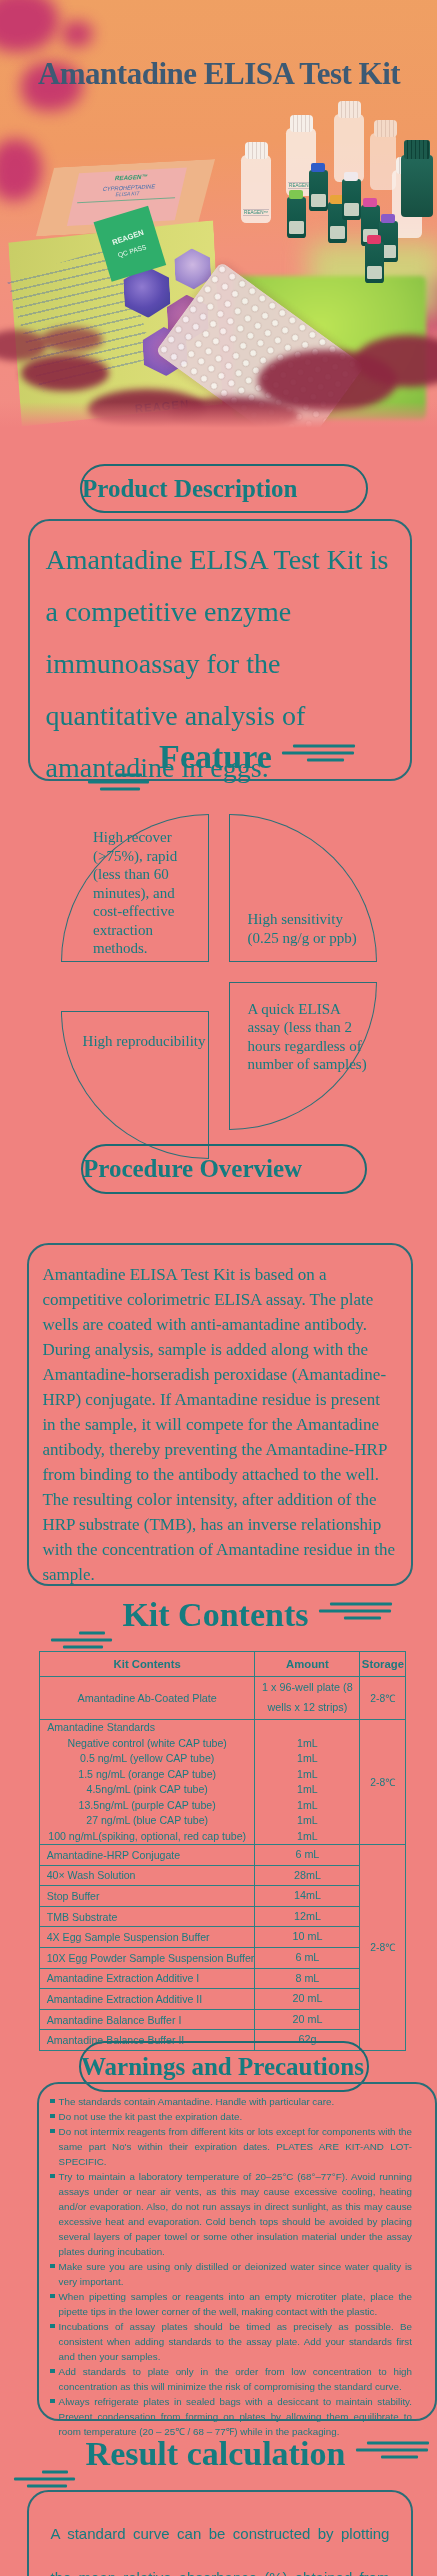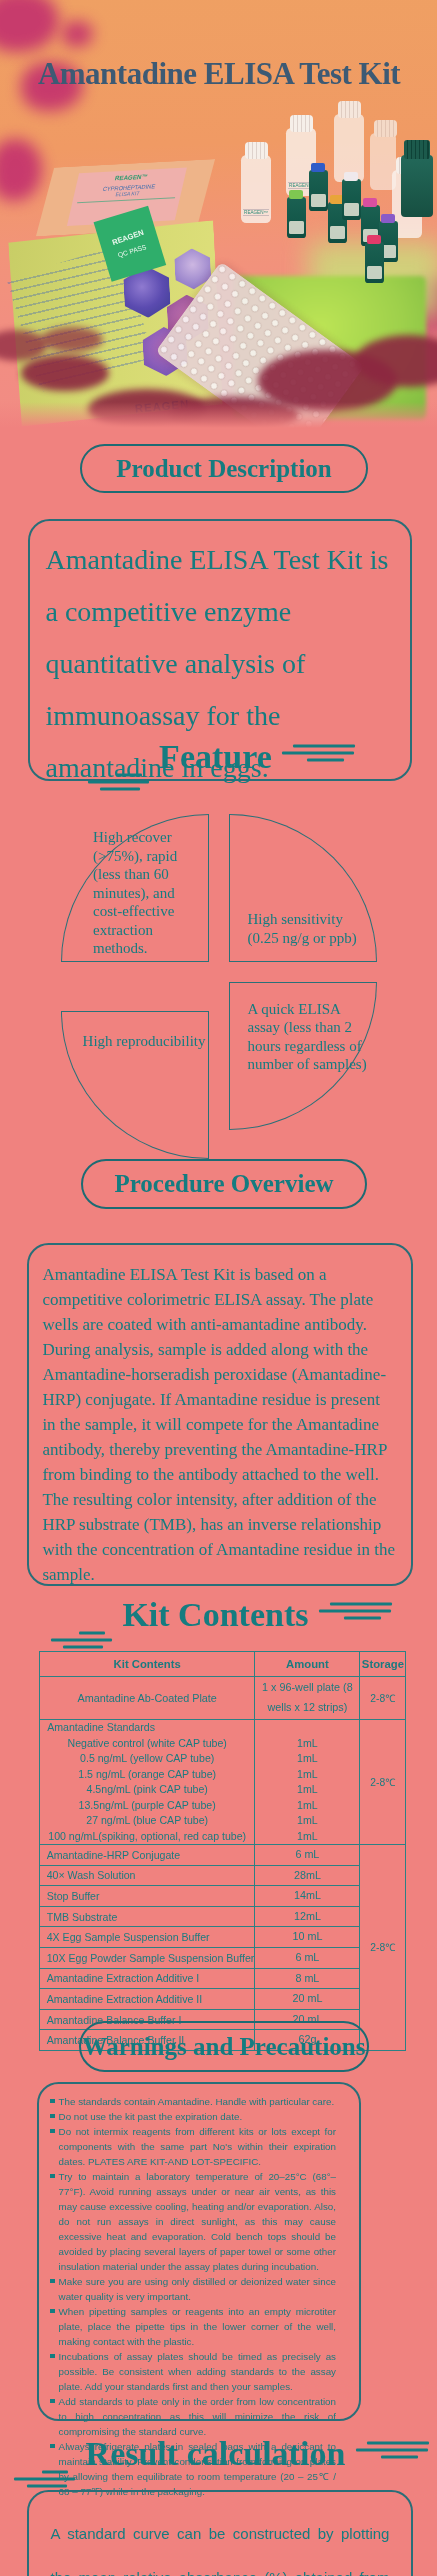--- a/index.html
+++ b/index.html
@@ -91,23 +91,23 @@
   .rk2{left:88px;top:389px;width:118px;height:41px;}
   .rk3{left:258px;top:350px;width:139px;height:62px;}
   .rk4{left:355px;top:335px;width:108px;height:52px;}
   .rk5{left:41px;top:327px;width:62px;height:25px;opacity:.7;}
   .rk6{left:170px;top:397px;width:129px;height:36px;}
   .rk7{left:-15.5px;top:330px;width:62px;height:31px;opacity:.75;}
   .hero-fade{position:absolute;left:0;top:402px;width:100%;height:26px;
         background:linear-gradient(180deg,rgba(240,130,126,0),var(--body-pink));}
 
   
-  .pill{position:absolute;display:flex;align-items:center;justify-content:center;
+  .pill{position:absolute;display:flex;align-items:center;
         border:2.1px solid var(--teal-dark);border-radius:27px;color:var(--teal);
-        font-weight:bold;font-size:25px;}
+        font-weight:bold;font-size:25px;margin-top:20px;}
   .tbox{position:absolute;border:2.1px solid #2a6e78;border-radius:21.6px;box-sizing:border-box;color:var(--teal);}
   .heading-row{position:absolute;left:0;width:100%;display:flex;justify-content:center;align-items:flex-end;gap:10.3px;}
   .heading-text{font-size:34px;font-weight:bold;color:var(--teal);}
   .deco{display:flex;flex-direction:column;gap:4.6px;}
   .deco i{display:block;height:2.6px;background:var(--teal);border-radius:1px;}
   .d-left{transform:translateY(14.4px);}
   .d-left i:nth-child(1){width:26px;margin-left:33px;}
   .d-left i:nth-child(2){width:61px;margin-left:5.2px;}
   .d-left i:nth-child(3){width:40px;margin-left:17.5px;}
   .d-right{transform:translateY(-14.4px);}
@@ -124,21 +124,21 @@
   .feature-heading{top:738px;}
   .quad{position:absolute;width:148px;height:148px;border:1.5px solid #2a7078;box-sizing:border-box;
         color:var(--teal);font-size:15px;line-height:18.5px;display:flex;}
   .quad .qtext{display:block;}
   .q-tl{left:61px;top:814px;border-radius:100% 0 0 0;align-items:flex-end;padding:0 3.1px 3.1px 31px;}
   .q-tr{left:229px;top:814px;border-radius:0 100% 0 0;padding:81px 5.2px 0 17.5px;align-items:center;}
   .q-bl{left:61px;top:1011px;border-radius:0 0 0 100%;padding:19.6px 0 0 20.6px;}
   .q-br{left:229px;top:982px;border-radius:0 0 100% 0;padding:16.5px 3.1px 0 17.5px;}
 
   
-  .pill-proc{left:81px;top:1159px;width:282px;height:46px;}
+  .pill-proc{left:81px;top:1124px;width:282px;height:46px;}
   .proc-box{left:27px;top:1243px;width:386px;height:343px;padding:16.5px 14.4px 0 13.4px;}
   .proc-text{font-size:17px;line-height:25px;text-align:left;}
 
   
   .kit-heading{top:1596px;}
   .kit-table{position:absolute;left:39px;top:1651px;border-collapse:collapse;
         font-family:"Liberation Sans",sans-serif;color:#1b7b80;}
   .kit-table th,.kit-table td{border:1px solid var(--line);padding:0;}
   .kit-table th{font-size:11.3px;font-weight:bold;height:24px;}
   .col-name{width:213px;}
@@ -150,21 +150,21 @@
   tr.plate-row{height:43px;}
   .std-names,.std-amts{vertical-align:top;}
   .std-line{height:15.5px;line-height:15.5px;font-size:10.6px;white-space:nowrap;}
   .std-title{text-align:left;padding-left:7.2px;}
   .std-c{text-align:center;}
   tr.reg-row{height:16.5px;}
   td.c-reg{font-size:10.6px;padding-left:6.7px;white-space:nowrap;}
 
   
   .pill-warn{left:79px;top:2021px;width:286px;height:47px;}
-  .warn-box{left:37px;top:2082px;width:324px;height:339px;padding:10.3px 0 0 0;}
+  .warn-box{left:37px;top:2082px;width:400px;height:339px;padding:10.3px 0 0 0;}
   .bullet{position:relative;margin:0;}
   .bullet .sq{position:absolute;left:11.3px;top:4.6px;width:4.6px;height:4.6px;background:var(--teal);}
   .bullet p{margin:0 23px 0 19.6px;font-family:"Liberation Sans",sans-serif;font-size:9.8px;
         line-height:15px;text-align:justify;color:#1d7a7e;}
 
   
   .result-heading{top:2435px;}
   .result-box{left:27px;top:2490px;width:386px;height:225px;padding:19.6px 21.6px 0 21.6px;}
   .result-text{font-family:"Liberation Sans",sans-serif;font-size:15px;line-height:44px;text-align:justify;}
 </style>
@@ -235,22 +235,22 @@
     <span class="rock rk6"></span>
     <div class="hero-fade"></div>
   </div>
 
   <div class="pill pill-desc">
     <span>Product Description</span>
   </div>
   <div class="tbox desc-box">
     <div class="desc-line">Amantadine ELISA Test Kit is</div>
     <div class="desc-line">a competitive enzyme</div>
+    <div class="desc-line">immunoassay for the</div>
     <div class="desc-line">quantitative analysis of</div>
-    <div class="desc-line">immunoassay for the</div>
     <div class="desc-line">amantadine in eggs.</div>
   </div>
 
   <div class="heading-row feature-heading">
     <span class="deco d-left">
         <i></i>
         <i></i>
         <i></i>
       </span>
     <span class="heading-text">Feature</span>

